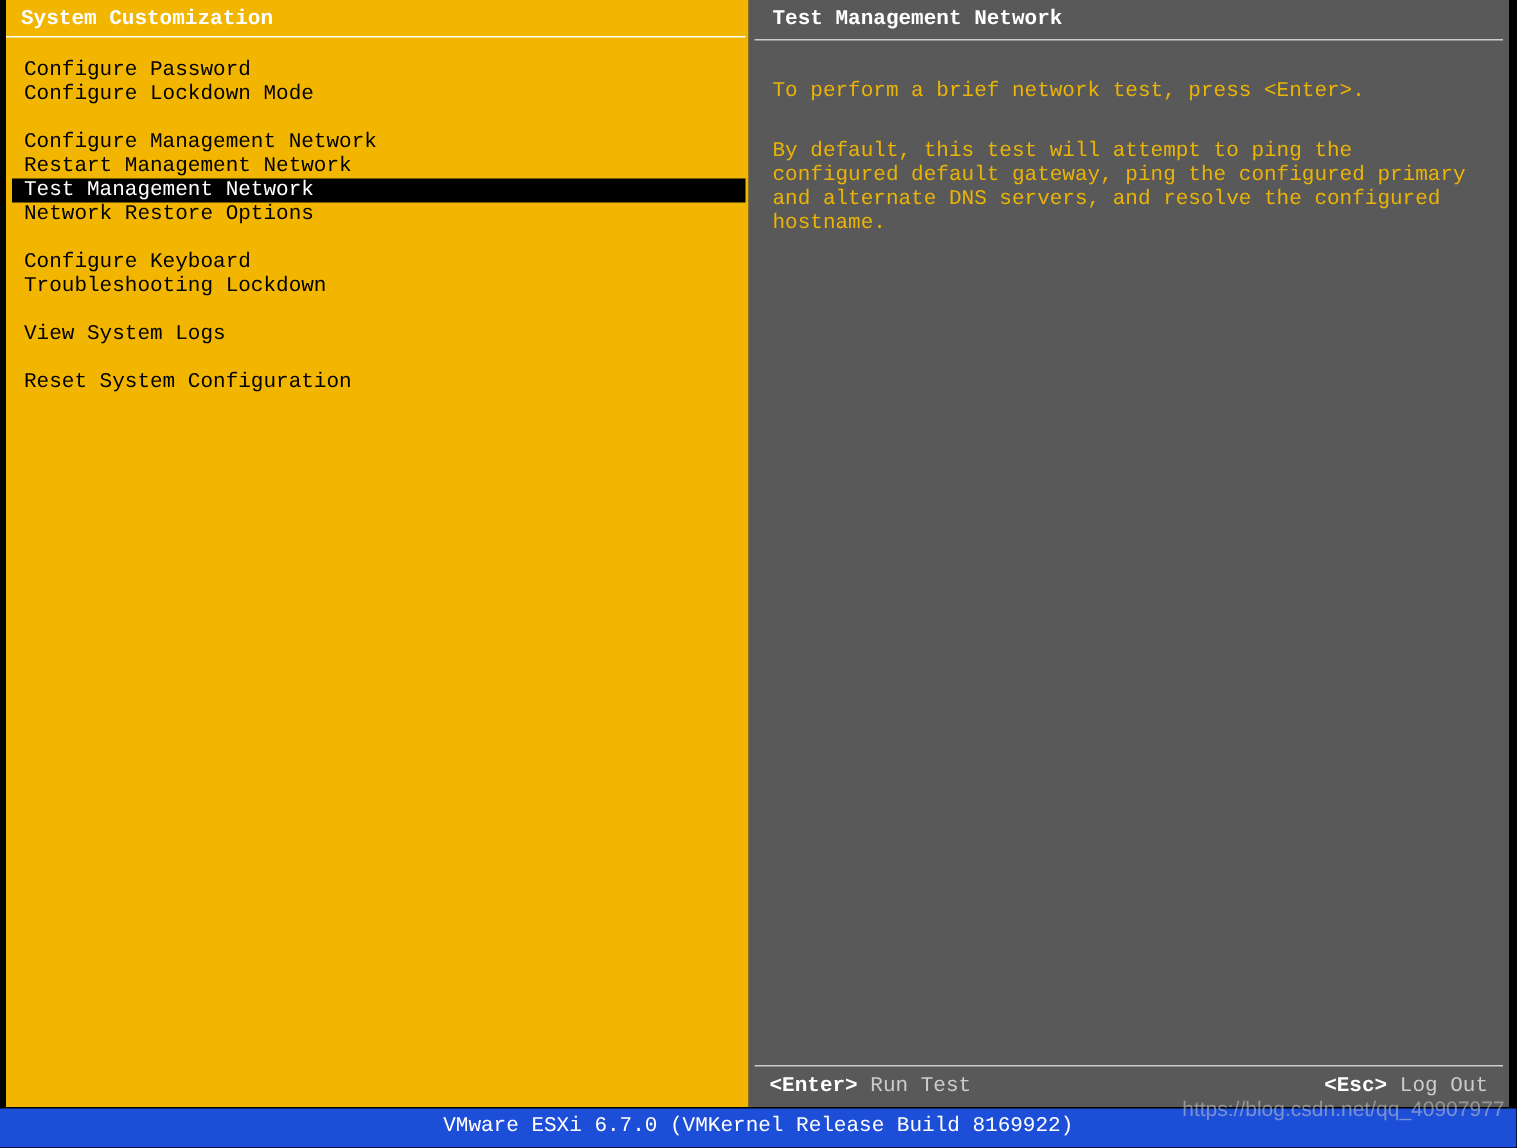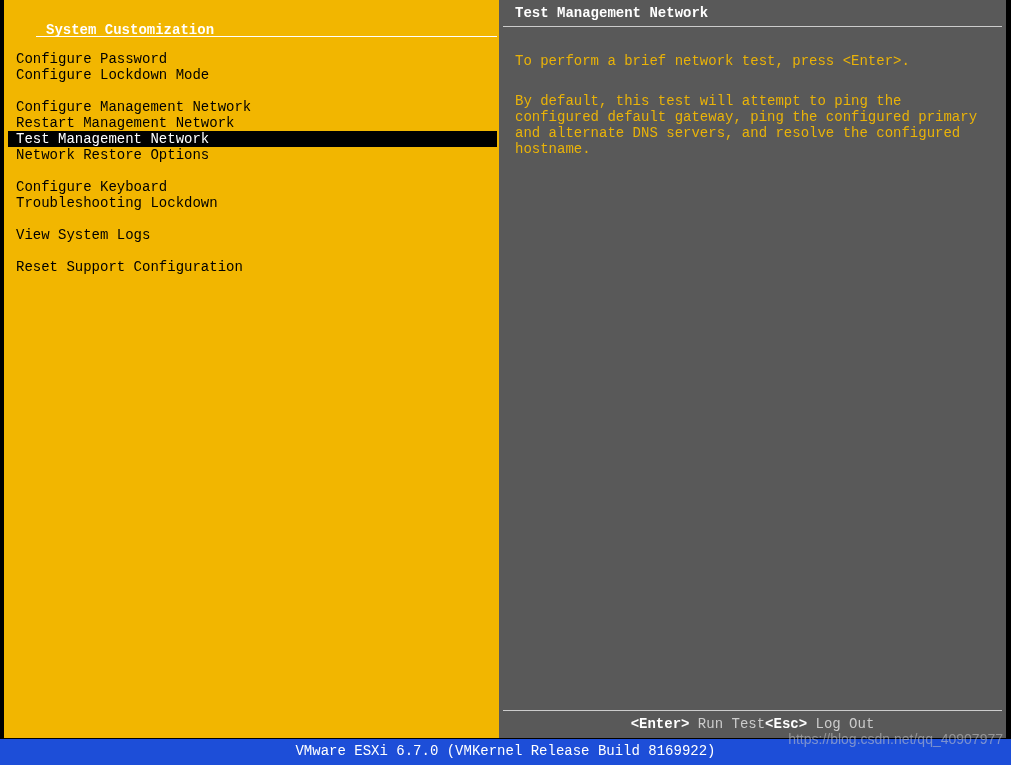--- a/index.html
+++ b/index.html
@@ -19,26 +19,25 @@
     margin-left: 4px;
   }
   .left-panel {
     width: 495px;
     background: #f2b600;
     display: flex;
     flex-direction: column;
     border-right: 2px solid #f2b600;
   }
   .left-header {
-    height: 37px;
-    padding: 22px 10px 2px 10px;
+    height: 25px;
+    padding: 5px 10px 2px 10px;
     color: #fff;
     font-weight: bold;
     border-bottom: 1px solid #fff;
-    margin-left: 32px;
   }
   .left-body {
     padding: 10px 10px 0 10px;
     flex: 1;
   }
   .menu-group {
     margin-top: 16px;
   }
   .menu-group:first-child { margin-top: 4px; }
   .menu-item {
@@ -80,21 +79,21 @@
     line-height: 16px;
   }
   .right-body .para { margin-top: 24px; }
   .right-body .para:first-child { margin-top: 0; }
   .right-footer {
     border-top: 1px solid #ccc;
     margin: 0 4px;
     padding: 5px 10px 6px 10px;
     color: #ccc;
     display: flex;
-    justify-content: center;
+    justify-content: space-between;
   }
   .right-footer .key { color: #fff; font-weight: bold; }
   .bottom-bar {
     position: absolute;
     left: 0;
     bottom: 0;
     width: 1011px;
     background: #1d4ed8;
     color: #fff;
     text-align: center;
@@ -130,21 +129,21 @@
           <div class="menu-item">Network Restore Options</div>
         </div>
         <div class="menu-group">
           <div class="menu-item">Configure Keyboard</div>
           <div class="menu-item">Troubleshooting Lockdown</div>
         </div>
         <div class="menu-group">
           <div class="menu-item">View System Logs</div>
         </div>
         <div class="menu-group">
-          <div class="menu-item">Reset Support Configuration</div>
+          <div class="menu-item">Reset System Configuration</div>
         </div>
       </div>
   </div>
   <div class="right-panel">
     <div class="right-header">Test Management Network</div>
     <div class="right-body">
       <div class="para">To perform a brief network test, press &lt;Enter&gt;.</div>
       <div class="para">By default, this test will attempt to ping the configured default gateway, ping the configured primary and alternate DNS servers, and resolve the configured hostname.</div>
     </div>
     <div class="right-footer">

